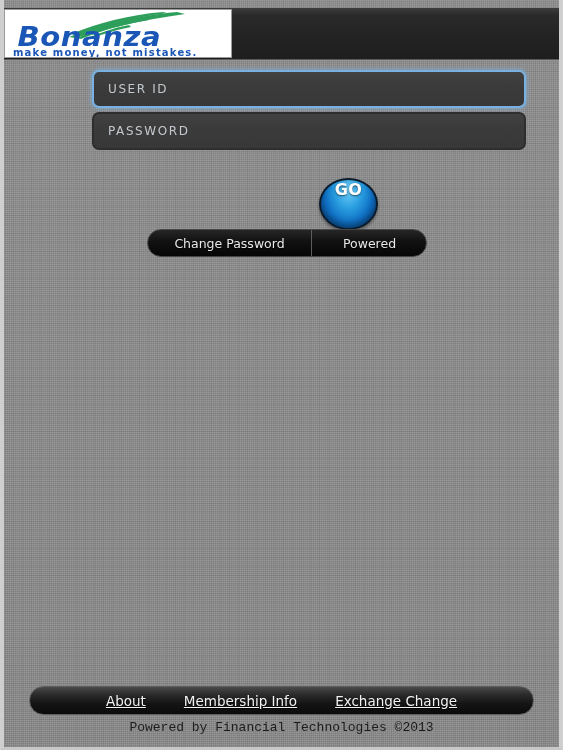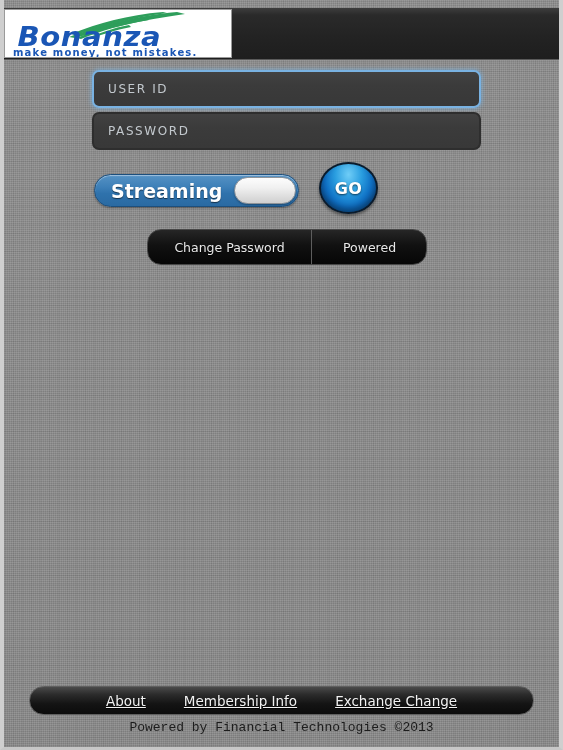--- a/index.html
+++ b/index.html
@@ -90,21 +90,21 @@
     color: #1a56b5;
     line-height: 10px;
     white-space: nowrap;
     overflow: hidden;
   }
 
   
   .field {
     position: absolute;
     left: 88px;
-    width: 389px;
+    width: 434px;
     height: 38px;
     box-sizing: border-box;
     border-radius: 7px;
     background: linear-gradient(180deg, #424242 0%, #3b3b3b 40%, #383838 100%);
     color: #cfd4d8;
     font-family: "DejaVu Sans", sans-serif;
     font-size: 12px;
     letter-spacing: 1.6px;
     padding: 0 14px;
     outline: none;
@@ -155,50 +155,50 @@
     background: linear-gradient(180deg, #fdfdfd 0%, #f0f0f0 40%, #cfcfcf 100%);
     border: 1px solid #8f9398;
     box-sizing: border-box;
     box-shadow: 0 1px 2px rgba(0,0,0,0.3);
   }
 
   
   #go-button {
     position: absolute;
     left: 315px;
-    top: 162px;
+    top: 178px;
     width: 59px;
     height: 52px;
     border-radius: 50%;
     border: 2px solid #0a1b2c;
     box-sizing: border-box;
     background:
       radial-gradient(ellipse at 50% 22%, #6fcdf7 0%, #2a9ee0 34%, #0f6fc4 62%, #0b4e92 88%, #0a3e78 100%);
     box-shadow: inset 0 -4px 6px rgba(0,0,0,0.35), 0 2px 3px rgba(0,0,0,0.4);
     cursor: pointer;
     display: flex;
-    align-items: center;
+    align-items: flex-start;
     justify-content: center;
   }
   #go-label {
     font-family: "DejaVu Sans", sans-serif;
     font-weight: bold;
     font-size: 16px;
     color: #ffffff;
     text-shadow: 0 1px 2px rgba(0,0,0,0.6);
     letter-spacing: 0.5px;
   }
 
   
   #segmented {
     position: absolute;
     left: 143px;
     top: 229px;
     width: 280px;
-    height: 36px;
+    height: 28px;
     border-radius: 14px;
     background: linear-gradient(180deg, #262626 0%, #111111 45%, #060606 100%);
     border: 1px solid #474747;
     box-sizing: border-box;
     display: flex;
     overflow: hidden;
   }
   .seg-item {
     flex: 0 0 auto;
     display: flex;
@@ -266,24 +266,20 @@
       </svg>
       <div id="logo-word">Bonanza</div>
       <div id="logo-tagline">make money, not mistakes.</div>
     </div>
   </div>
 
   <input class="field" id="field-userid" type="text" autocomplete="off" placeholder="USER ID" style="">
 
   <input class="field" id="field-password" type="password" autocomplete="off" placeholder="PASSWORD" style="">
 
-  <div id="streaming-toggle">
-    <span id="streaming-label">Streaming</span>
-    <span id="streaming-knob"></span>
-  </div>
 
   <div id="go-button">
     <span id="go-label">GO</span>
   </div>
 
   <div id="segmented">
     <div class="seg-item" id="seg-change-password">Change Password</div>
     <div class="seg-item" id="seg-register">Powered</div>
   </div>
 

